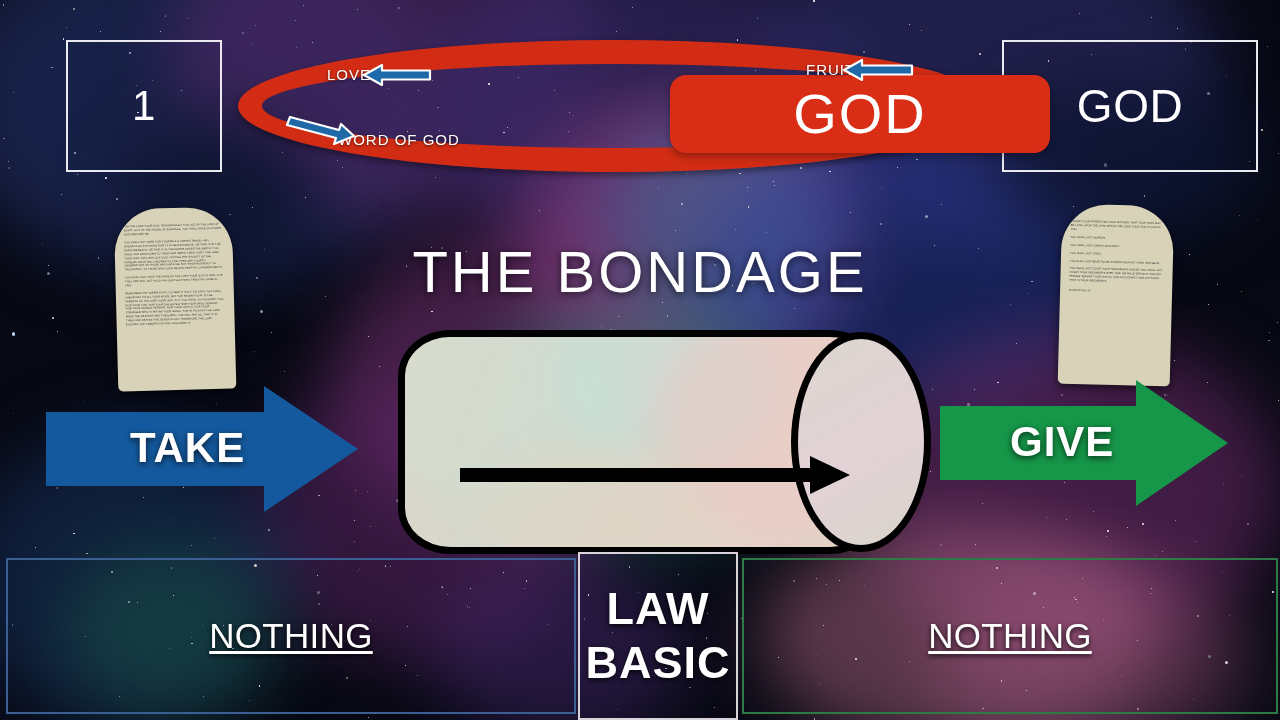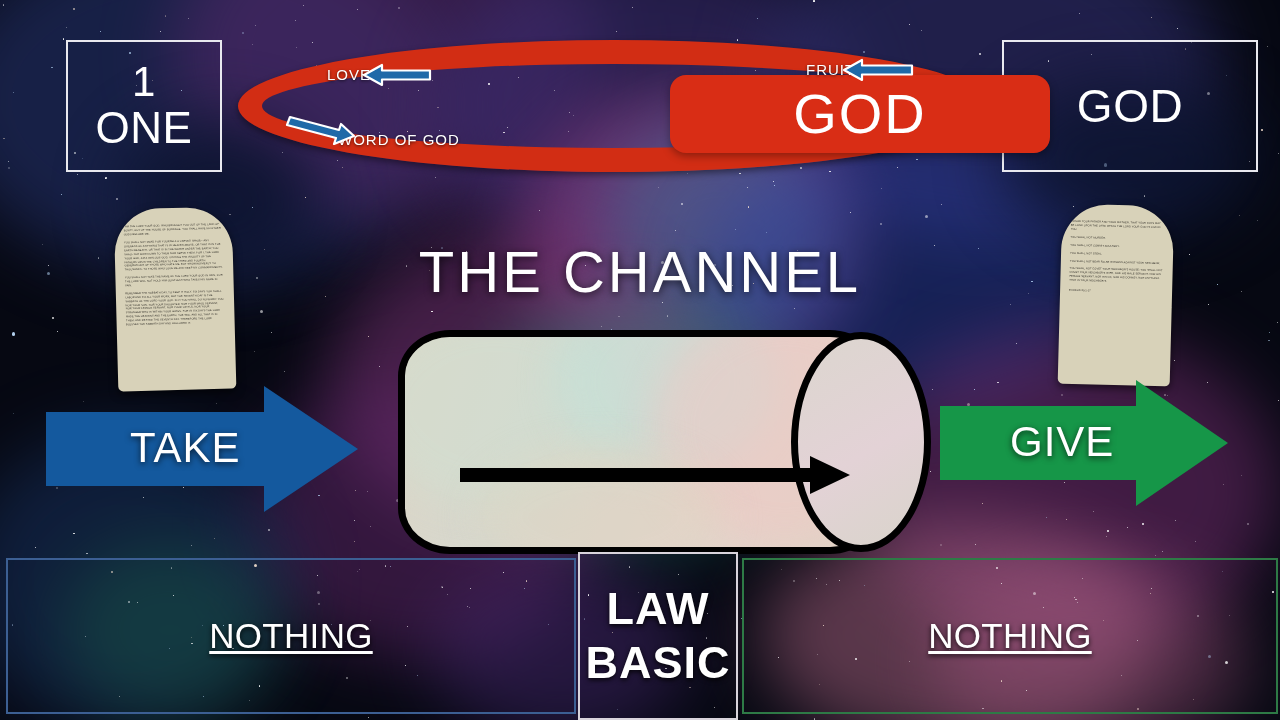--- a/index.html
+++ b/index.html
@@ -99,21 +99,21 @@
     background:linear-gradient(150deg,#dcd6cf 0%,#e3d2d6 55%,#d9d4cb 100%);
   }
   #cyl .glow{position:absolute;border-radius:50%;filter:blur(18px);opacity:.5;}
   #channel-label{
     position:absolute;left:60px;top:62px;width:350px;text-align:center;
     font-size:39px;font-weight:bold;color:#111;letter-spacing:1px;
   }
   #chan-arrow{position:absolute;left:62px;top:126px;}
 
   
-  .bigarrow{position:absolute;}
+  .bigarrow{position:absolute;font-weight:bold;}
   .bigarrow .lbl{
     position:absolute;color:#fff;font-size:42px;letter-spacing:1px;
     text-shadow:0 2px 6px rgba(0,0,0,.7);
   }
   #take{left:46px;top:386px;width:312px;height:126px;}
   #take .lbl{left:84px;top:38px;}
   #give{left:940px;top:380px;width:288px;height:126px;}
   #give .lbl{left:70px;top:38px;}
 </style>
 </head>
@@ -559,21 +559,20 @@
         <div class="star" style="left:1091.3px;top:53.7px;width:1.2px;height:1.2px;opacity:0.61;background:#ffffff;"></div>
         <div class="star" style="left:354.2px;top:541.1px;width:1.2px;height:1.2px;opacity:0.57;background:#ffe9d6;"></div>
         <div class="star" style="left:431.1px;top:246.7px;width:1.2px;height:1.2px;opacity:0.65;background:#ffffff;"></div>
         <div class="star" style="left:1150.7px;top:587.8px;width:1.2px;height:1.2px;opacity:0.79;background:#ffffff;"></div>
         <div class="star" style="left:121.4px;top:334.3px;width:1.2px;height:1.2px;opacity:0.37;background:#ffffff;"></div>
       </div>
   </div>
 
   <div class="framebox" id="box-one">
     <span class="l1">1</span>
-    <span class="l2">ONE</span>
   </div>
 
   <div class="framebox" id="box-onlygod">
     <span>GOD</span>
   </div>
 
   <div id="ring">
     <div class="ellipse"></div>
 
     <div id="godbox">
@@ -611,21 +610,21 @@
         <p>HONOR YOUR FATHER AND YOUR MOTHER, THAT YOUR DAYS MAY BE LONG UPON THE LAND WHICH THE LORD YOUR GOD IS GIVING YOU.</p>
         <p>YOU SHALL NOT MURDER.</p>
         <p>YOU SHALL NOT COMMIT ADULTERY.</p>
         <p>YOU SHALL NOT STEAL.</p>
         <p>YOU SHALL NOT BEAR FALSE WITNESS AGAINST YOUR NEIGHBOR.</p>
         <p>YOU SHALL NOT COVET YOUR NEIGHBOR'S HOUSE; YOU SHALL NOT COVET YOUR NEIGHBOR'S WIFE, NOR HIS MALE SERVANT, NOR HIS FEMALE SERVANT, NOR HIS OX, NOR HIS DONKEY, NOR ANYTHING THAT IS YOUR NEIGHBOR'S.</p>
         <p style="margin-top:6px">EXODUS 20:1-17</p>
       </div>
   </div>
 
-  <div id="universe">THE CHANNEL</div>
+  <div id="universe">THE BONDAGE</div>
 
   <div id="cyl">
     <div id="cylbody">
       <div class="glow" style="left:-40px;top:-30px;width:260px;height:200px;background:#cfe0d2;"></div>
       <div class="glow" style="left:150px;top:-50px;width:220px;height:190px;background:#bfe2d9;"></div>
       <div class="glow" style="left:250px;top:-30px;width:260px;height:240px;background:#f0c7c3;"></div>
       <div class="glow" style="left:70px;top:110px;width:250px;height:140px;background:#ded6c2;"></div>
     </div>
     <div id="cylcap"></div>
 

